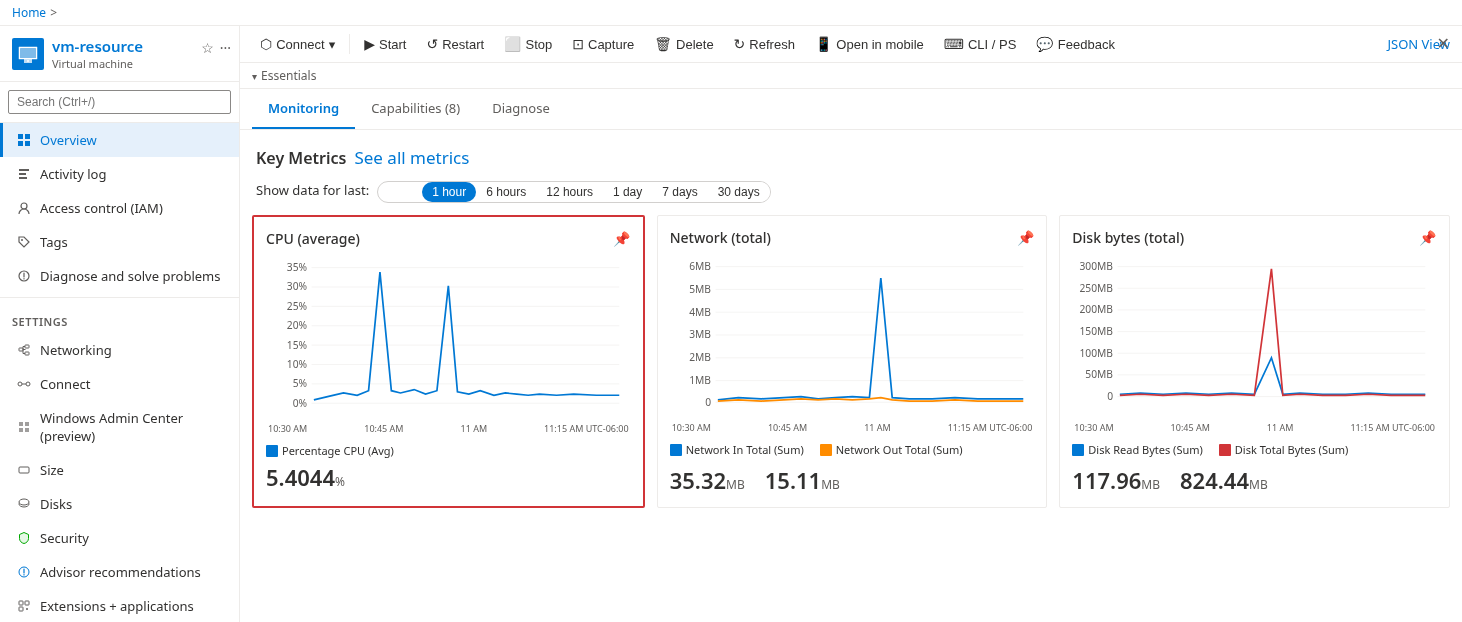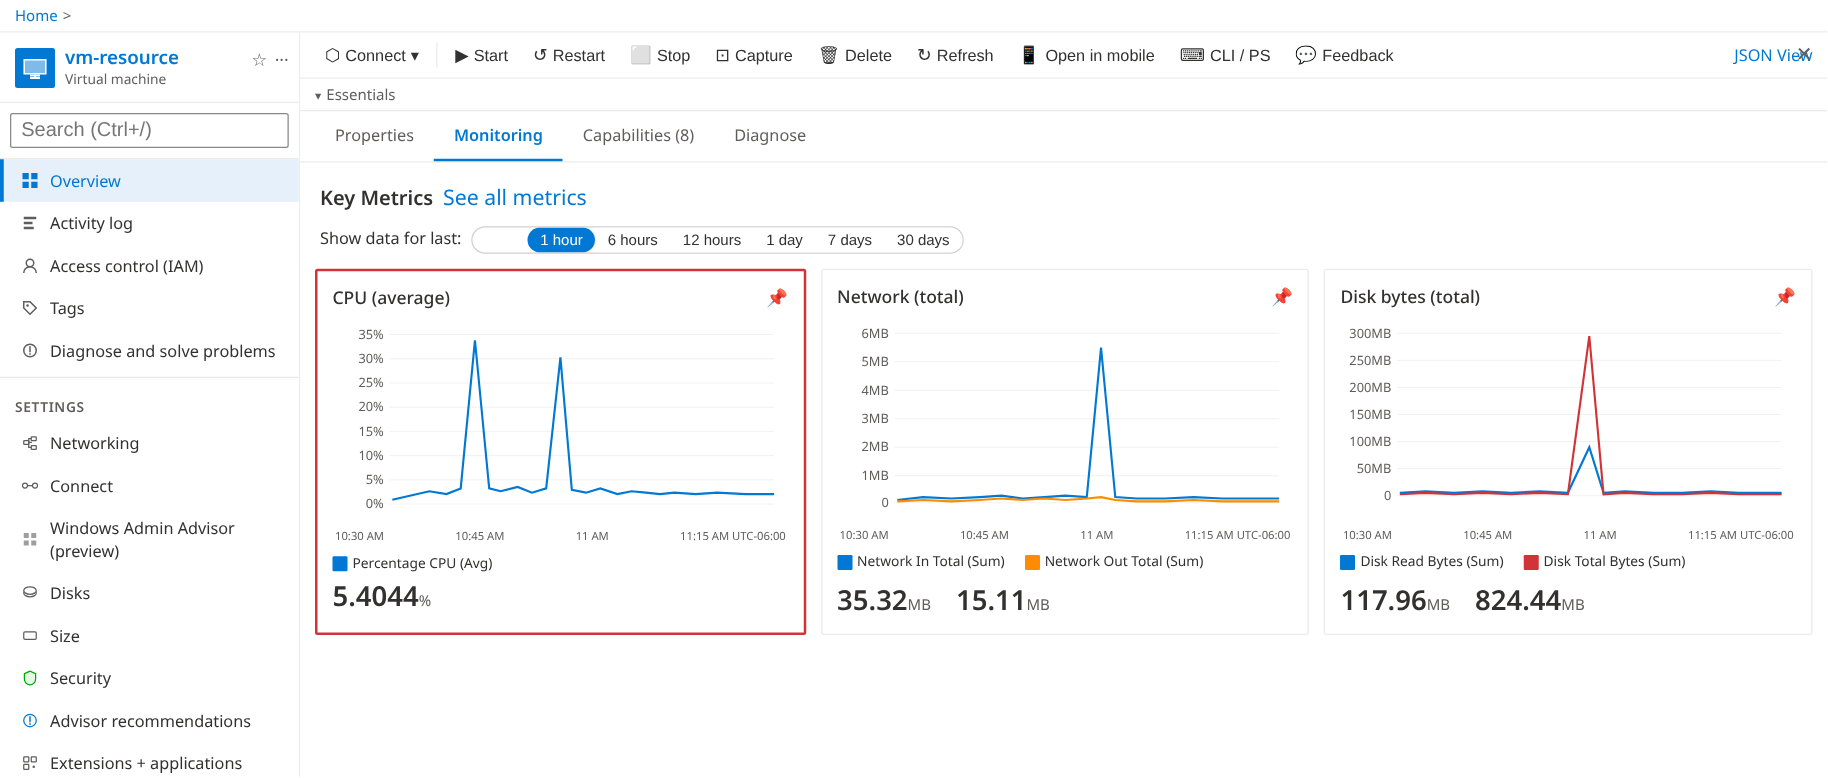--- a/index.html
+++ b/index.html
@@ -14,21 +14,21 @@
     
     .sidebar { width: 240px; border-right: 1px solid #edebe9; display: flex; flex-direction: column; overflow-y: auto; background: #fff; }
     .resource-header { padding: 10px 12px; display: flex; align-items: center; gap: 8px; border-bottom: 1px solid #edebe9; position: relative; }
     .resource-icon { width: 32px; height: 32px; background: #0078d4; border-radius: 2px; display: flex; align-items: center; justify-content: center; flex-shrink: 0; }
     .resource-name { font-size: 15px; font-weight: 600; color: #0078d4; }
     .resource-type { font-size: 11px; color: #605e5c; }
     .resource-actions { position: absolute; right: 8px; top: 12px; display: flex; gap: 6px; color: #605e5c; }
     .resource-actions span { cursor: pointer; font-size: 14px; }
 
     .sidebar-search { padding: 8px; border-bottom: 1px solid #edebe9; }
-    .sidebar-search input { width: 100%; padding: 4px 8px; border: 1px solid #8a8886; border-radius: 2px; font-size: 16px; color: #323130; }
+    .sidebar-search input { width: 100%; padding: 4px 8px; border: 1px solid #8a8886; border-radius: 2px; font-size: 12px; color: #323130; }
 
     .sidebar-nav { flex: 1; }
     .nav-item { padding: 8px 12px 8px 16px; cursor: pointer; display: flex; align-items: center; gap: 8px; font-size: 13px; color: #323130; }
     .nav-item.active { background: #e5f0fb; color: #0078d4; border-left: 3px solid #0078d4; padding-left: 13px; }
     .nav-item .nav-icon { width: 16px; height: 16px; display: flex; align-items: center; justify-content: center; flex-shrink: 0; }
     .nav-section-label { padding: 12px 12px 4px; font-size: 11px; font-weight: 600; color: #605e5c; text-transform: uppercase; letter-spacing: 0.5px; }
     .nav-divider { border: none; border-top: 1px solid #edebe9; margin: 4px 0; }
 
     
     .content { flex: 1; display: flex; flex-direction: column; overflow: hidden; position: relative; }
@@ -201,38 +201,38 @@
         </div>
         <div class="nav-item">
           <div class="nav-icon">
             <svg width="14" height="14" viewBox="0 0 14 14" fill="none">
                 <rect x="2" y="2" width="4" height="4" fill="#605e5c" opacity="0.6"></rect>
                 <rect x="8" y="2" width="4" height="4" fill="#605e5c" opacity="0.6"></rect>
                 <rect x="2" y="8" width="4" height="4" fill="#605e5c" opacity="0.6"></rect>
                 <rect x="8" y="8" width="4" height="4" fill="#605e5c" opacity="0.6"></rect>
               </svg>
           </div>
-          <span>Windows Admin Advisor (preview)</span>
+          <span>Windows Admin Center (preview)</span>
+        </div>
+        <div class="nav-item">
+          <div class="nav-icon">
+            <svg width="14" height="14" viewBox="0 0 14 14" fill="none">
+                <rect x="2" y="4" width="10" height="6" rx="1" stroke="#605e5c" stroke-width="1"></rect>
+              </svg>
+          </div>
+          <span>Size</span>
         </div>
         <div class="nav-item">
           <div class="nav-icon">
             <svg width="14" height="14" viewBox="0 0 14 14" fill="none">
                 <ellipse cx="7" cy="7" rx="5" ry="3" stroke="#605e5c" stroke-width="1"></ellipse>
                 <ellipse cx="7" cy="5" rx="5" ry="3" stroke="#605e5c" stroke-width="1" fill="white"></ellipse>
               </svg>
           </div>
           <span>Disks</span>
-        </div>
-        <div class="nav-item">
-          <div class="nav-icon">
-            <svg width="14" height="14" viewBox="0 0 14 14" fill="none">
-                <rect x="2" y="4" width="10" height="6" rx="1" stroke="#605e5c" stroke-width="1"></rect>
-              </svg>
-          </div>
-          <span>Size</span>
         </div>
         <div class="nav-item">
           <div class="nav-icon">
             <svg width="14" height="14" viewBox="0 0 14 14" fill="none">
                 <path d="M7 1.5L2.5 3.5v4c0 2.5 2 4.5 4.5 5 2.5-.5 4.5-2.5 4.5-5v-4L7 1.5z" stroke="#00a800" stroke-width="1" fill="#e6f9e6"></path>
               </svg>
           </div>
           <span>Security</span>
         </div>
         <div class="nav-item">
@@ -309,21 +309,20 @@
       </div>
 
       <div class="essentials-bar">
         <span class="chevron">▾</span>
         <span>Essentials</span>
       </div>
 
       <div class="main-content">
 
         <div class="tabs">
-          <div class="tab">Properties</div>
           <div class="tab active">Monitoring</div>
           <div class="tab">Capabilities (8)</div>
           <div class="tab">Diagnose</div>
         </div>
 
         <div class="metrics-header">
           <span class="metrics-title">Key Metrics</span>
           <a class="see-all-link">See all metrics</a>
         </div>
 

